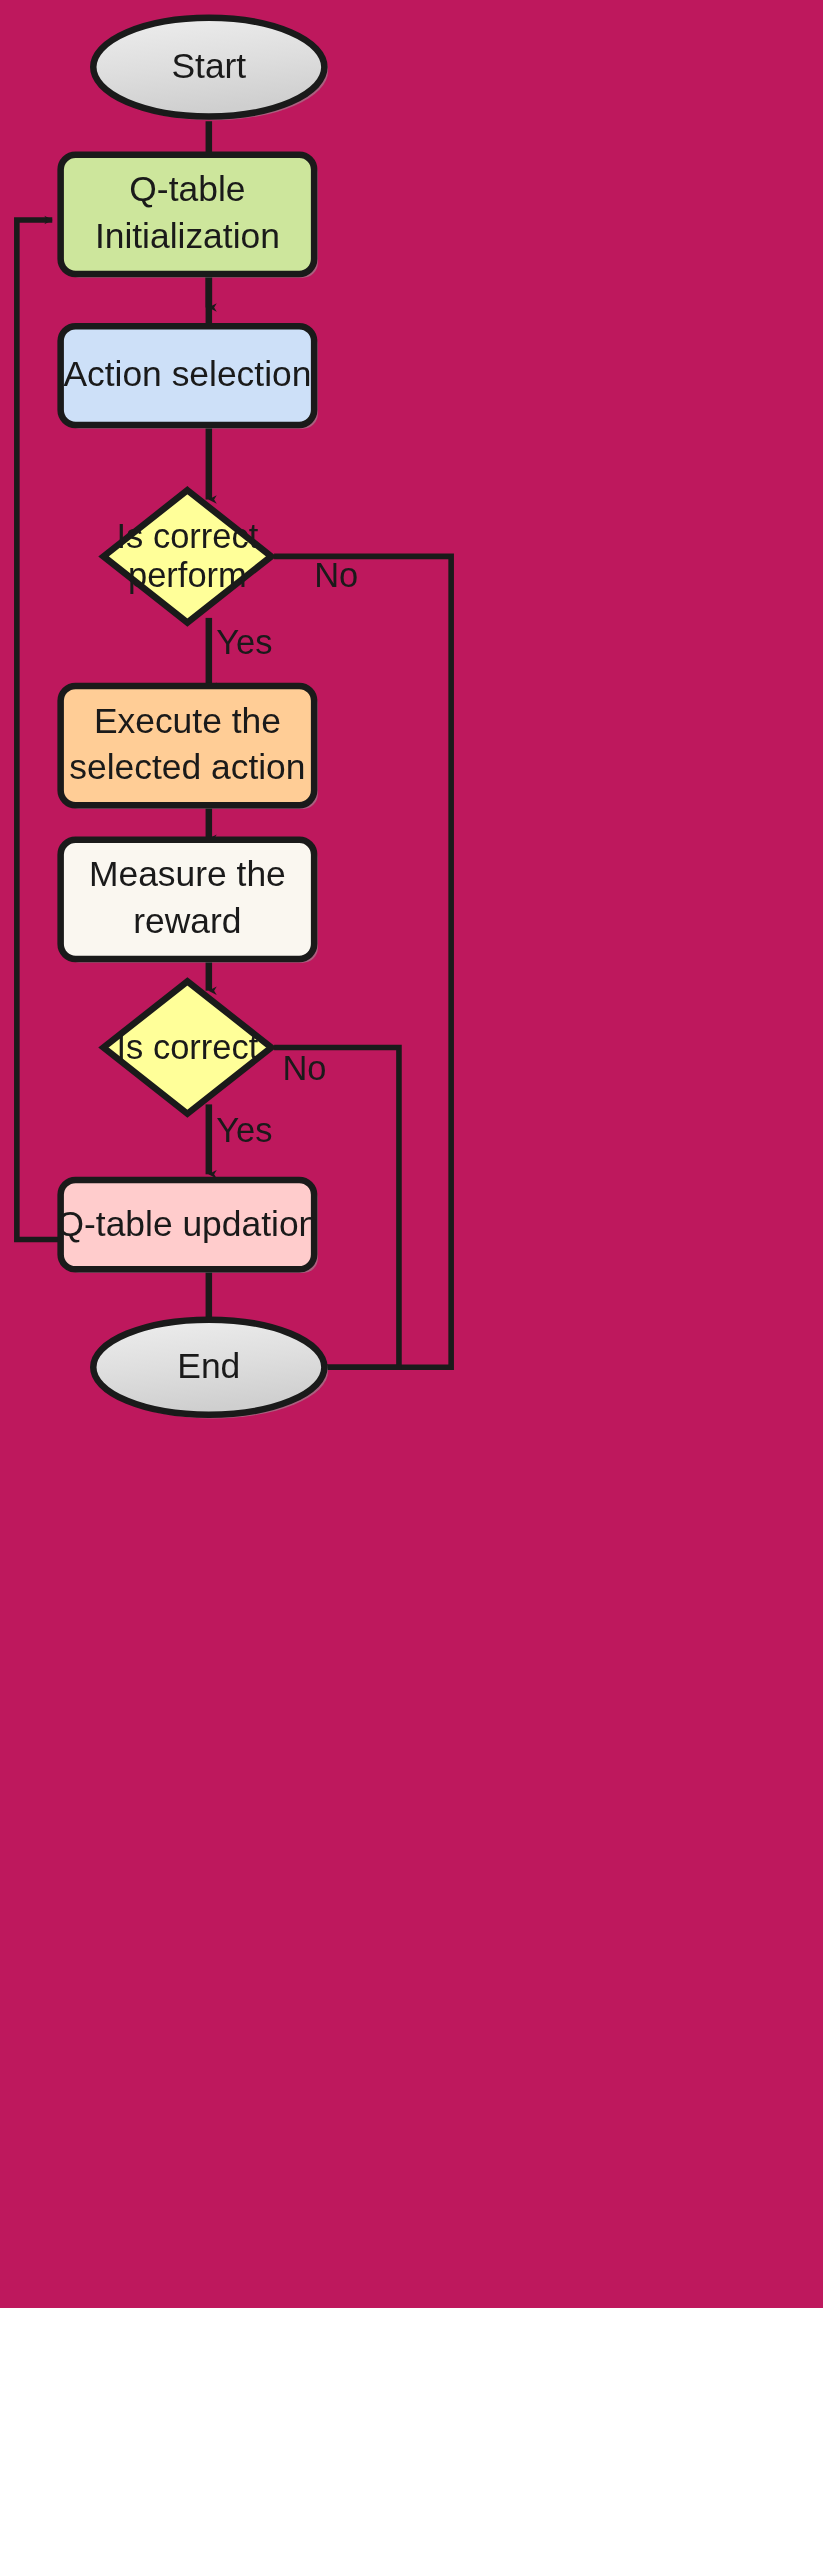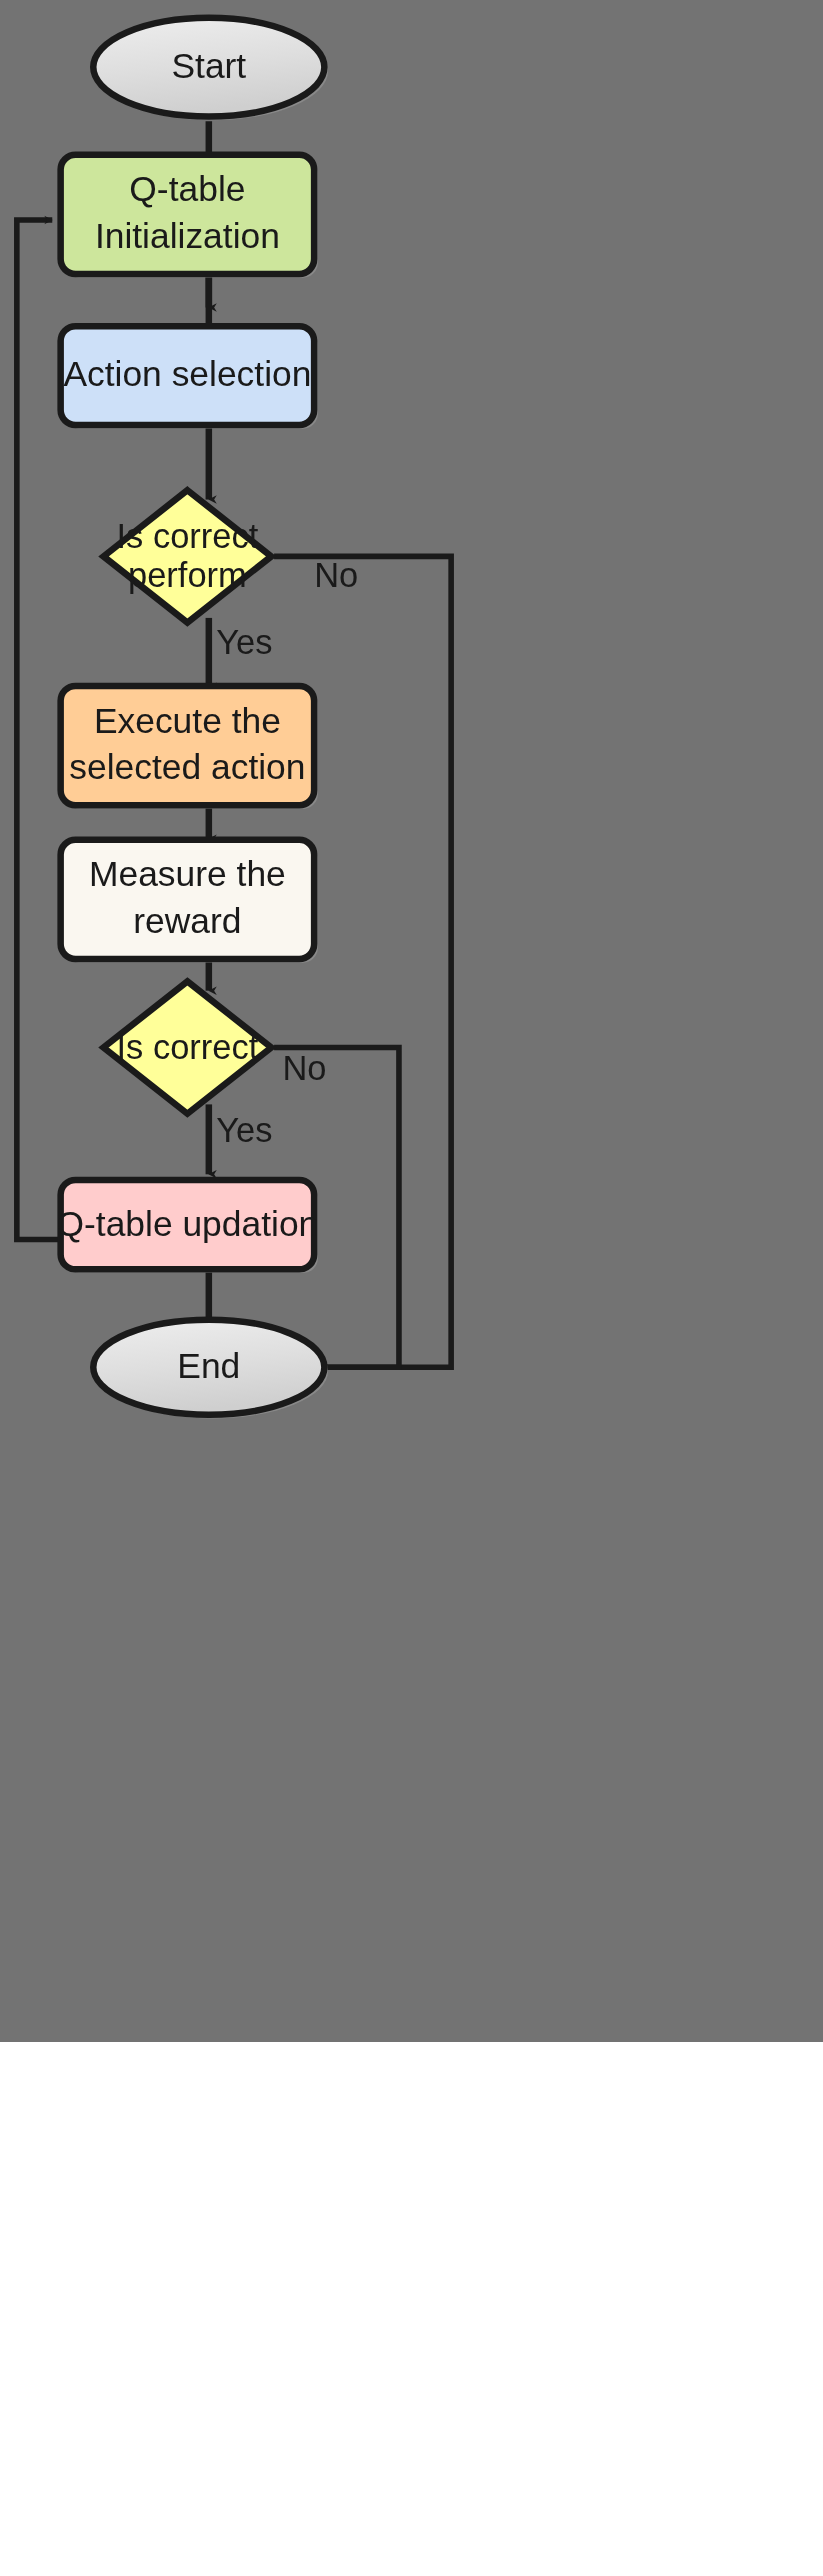--- a/index.html
+++ b/index.html
@@ -10,22 +10,22 @@
   }
   body {
     width: 824px;
     height: 2576px;
     font-family: "Liberation Sans", sans-serif;
     overflow: hidden;
   }
   #flow-root {
     position: relative;
     width: 824px;
-    height: 2042px;
-    background: #737373;
+    height: 2308px;
+    background: #be185d;
   }
   svg#flow-svg {
     display: block;
     width: 824px;
     height: 2576px;
   }
   .node-label {
     font-family: "Liberation Sans", sans-serif;
     font-size: 38px;
     fill: #1a1a1a;

